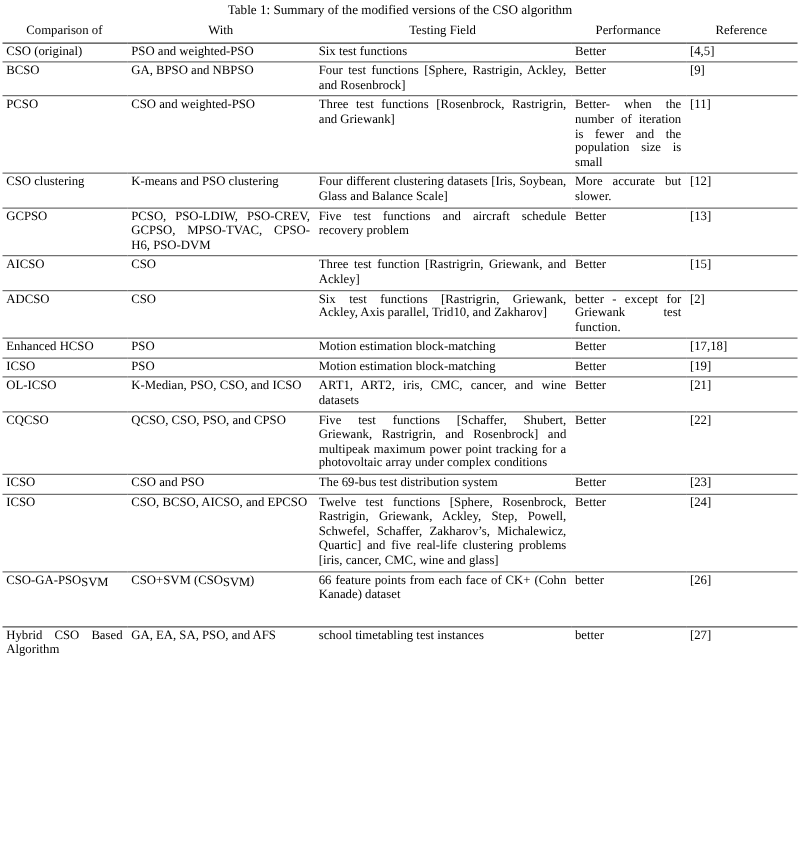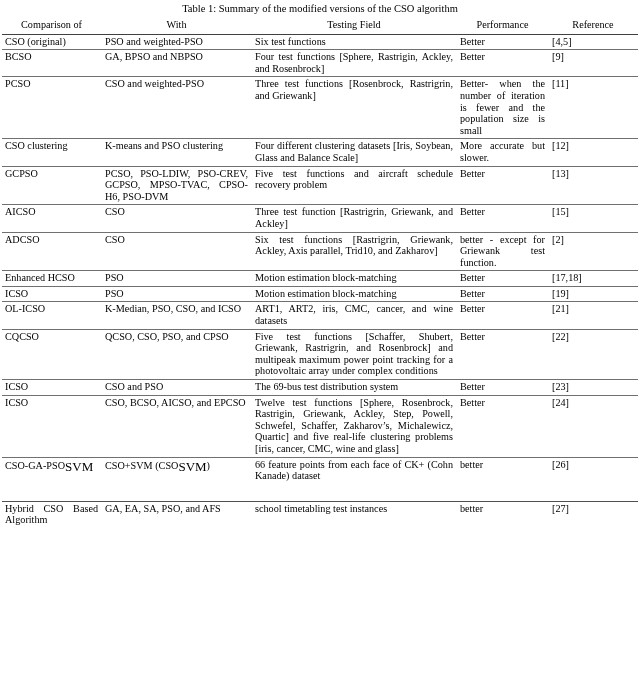--- a/index.html
+++ b/index.html
@@ -65,21 +65,21 @@
 
   td.c-ref, th.c-ref {
     text-align: center;
     padding-right: 2px;
     margin-left: 44px;
   }
   th.c-ref { text-align: right; padding-right: 1px; }
   td.c-perf { }
   .cell-left { text-align: left; }
   sub {
-    font-size: 13px;
+    font-size: 10px;
     vertical-align: baseline;
     position: relative;
     bottom: -2px;
   }
   .spacer-row td {
     height: 14px;
     border-bottom: 1.3px solid #505050;
     padding: 0;
   }
 </style>

